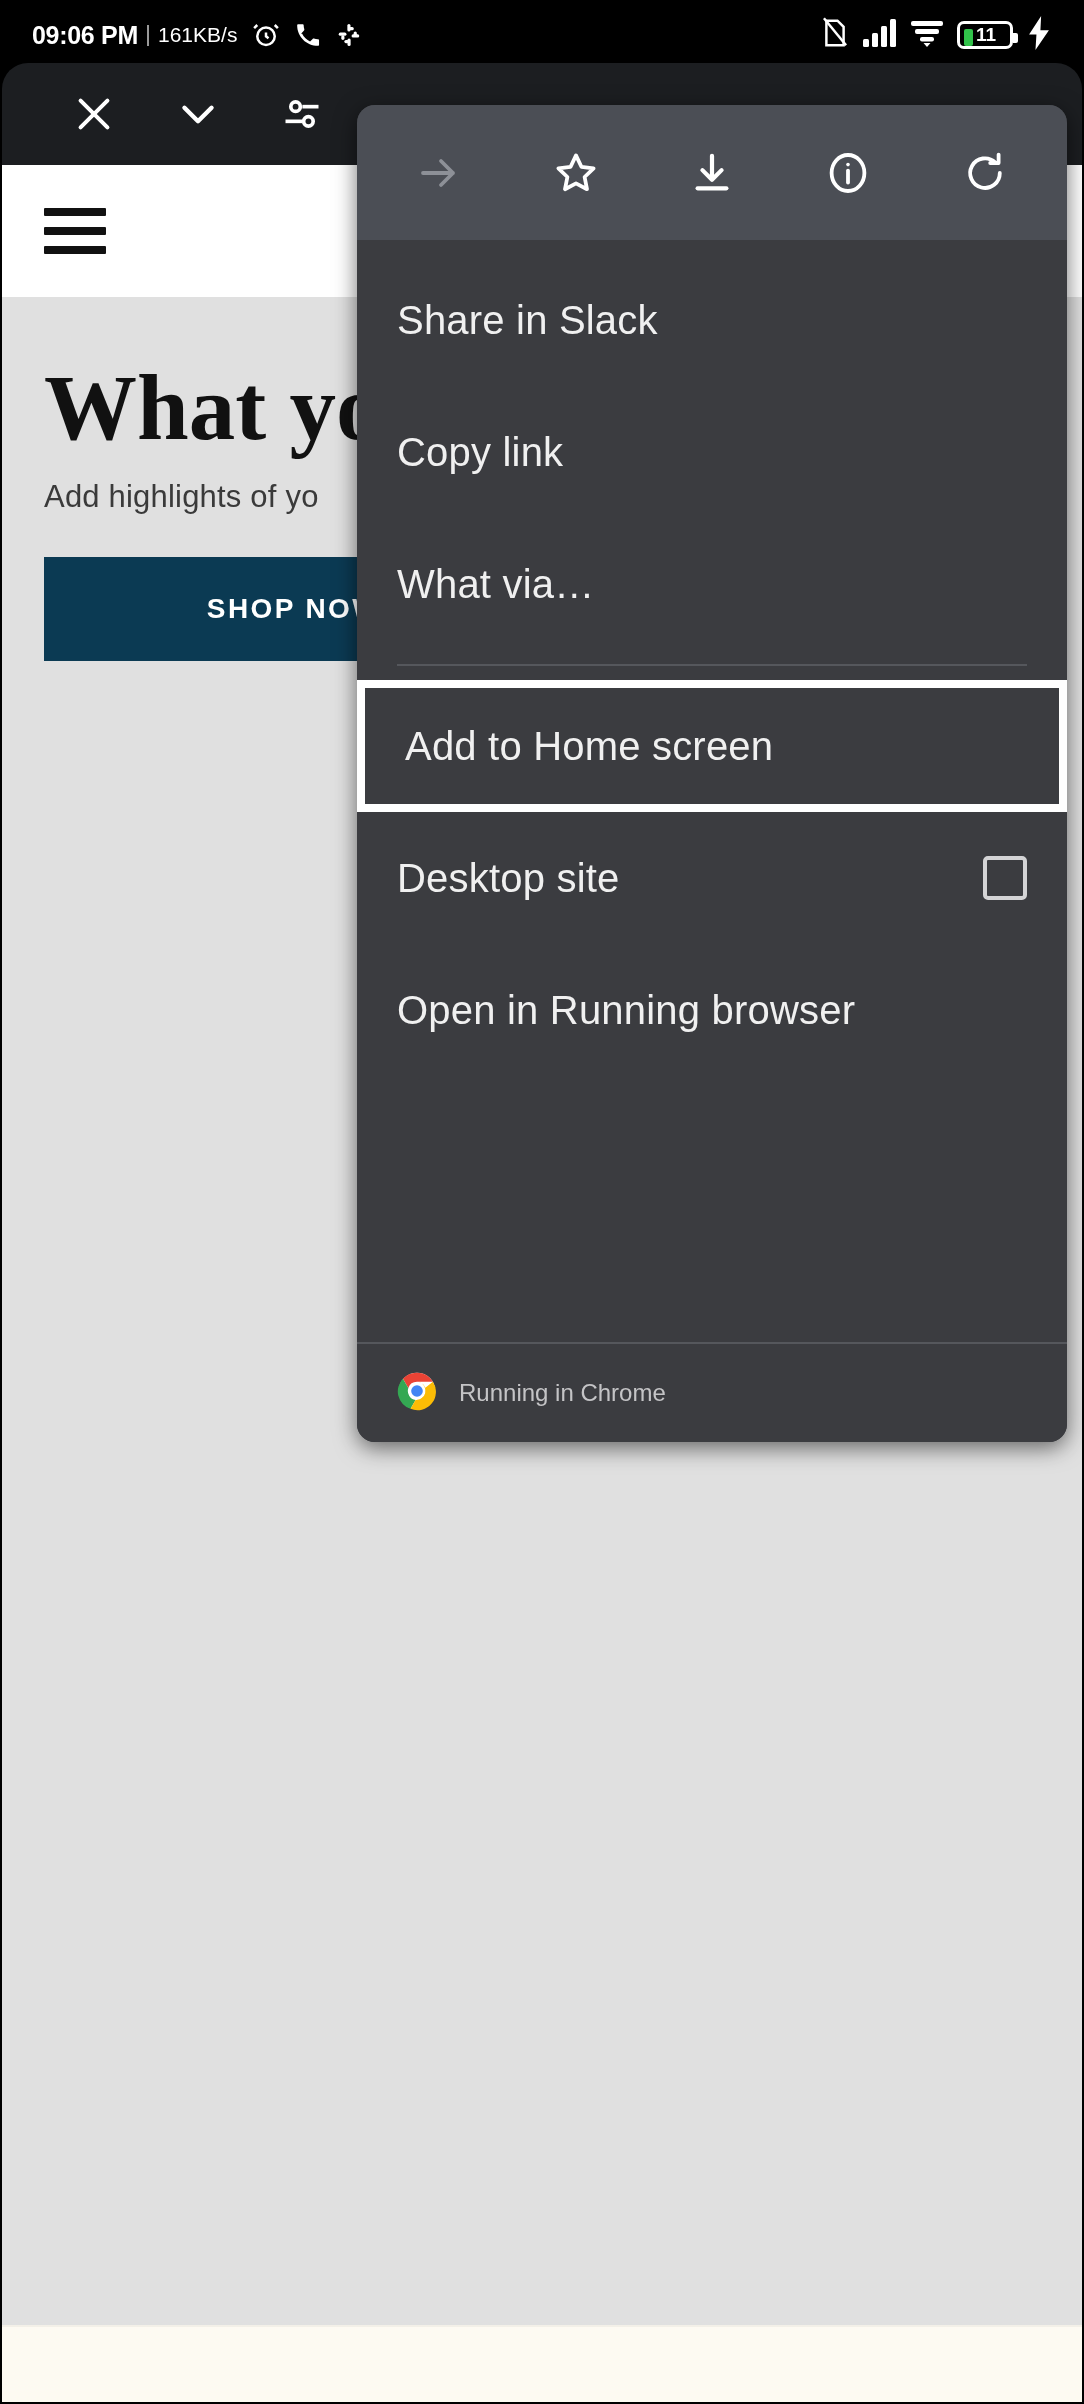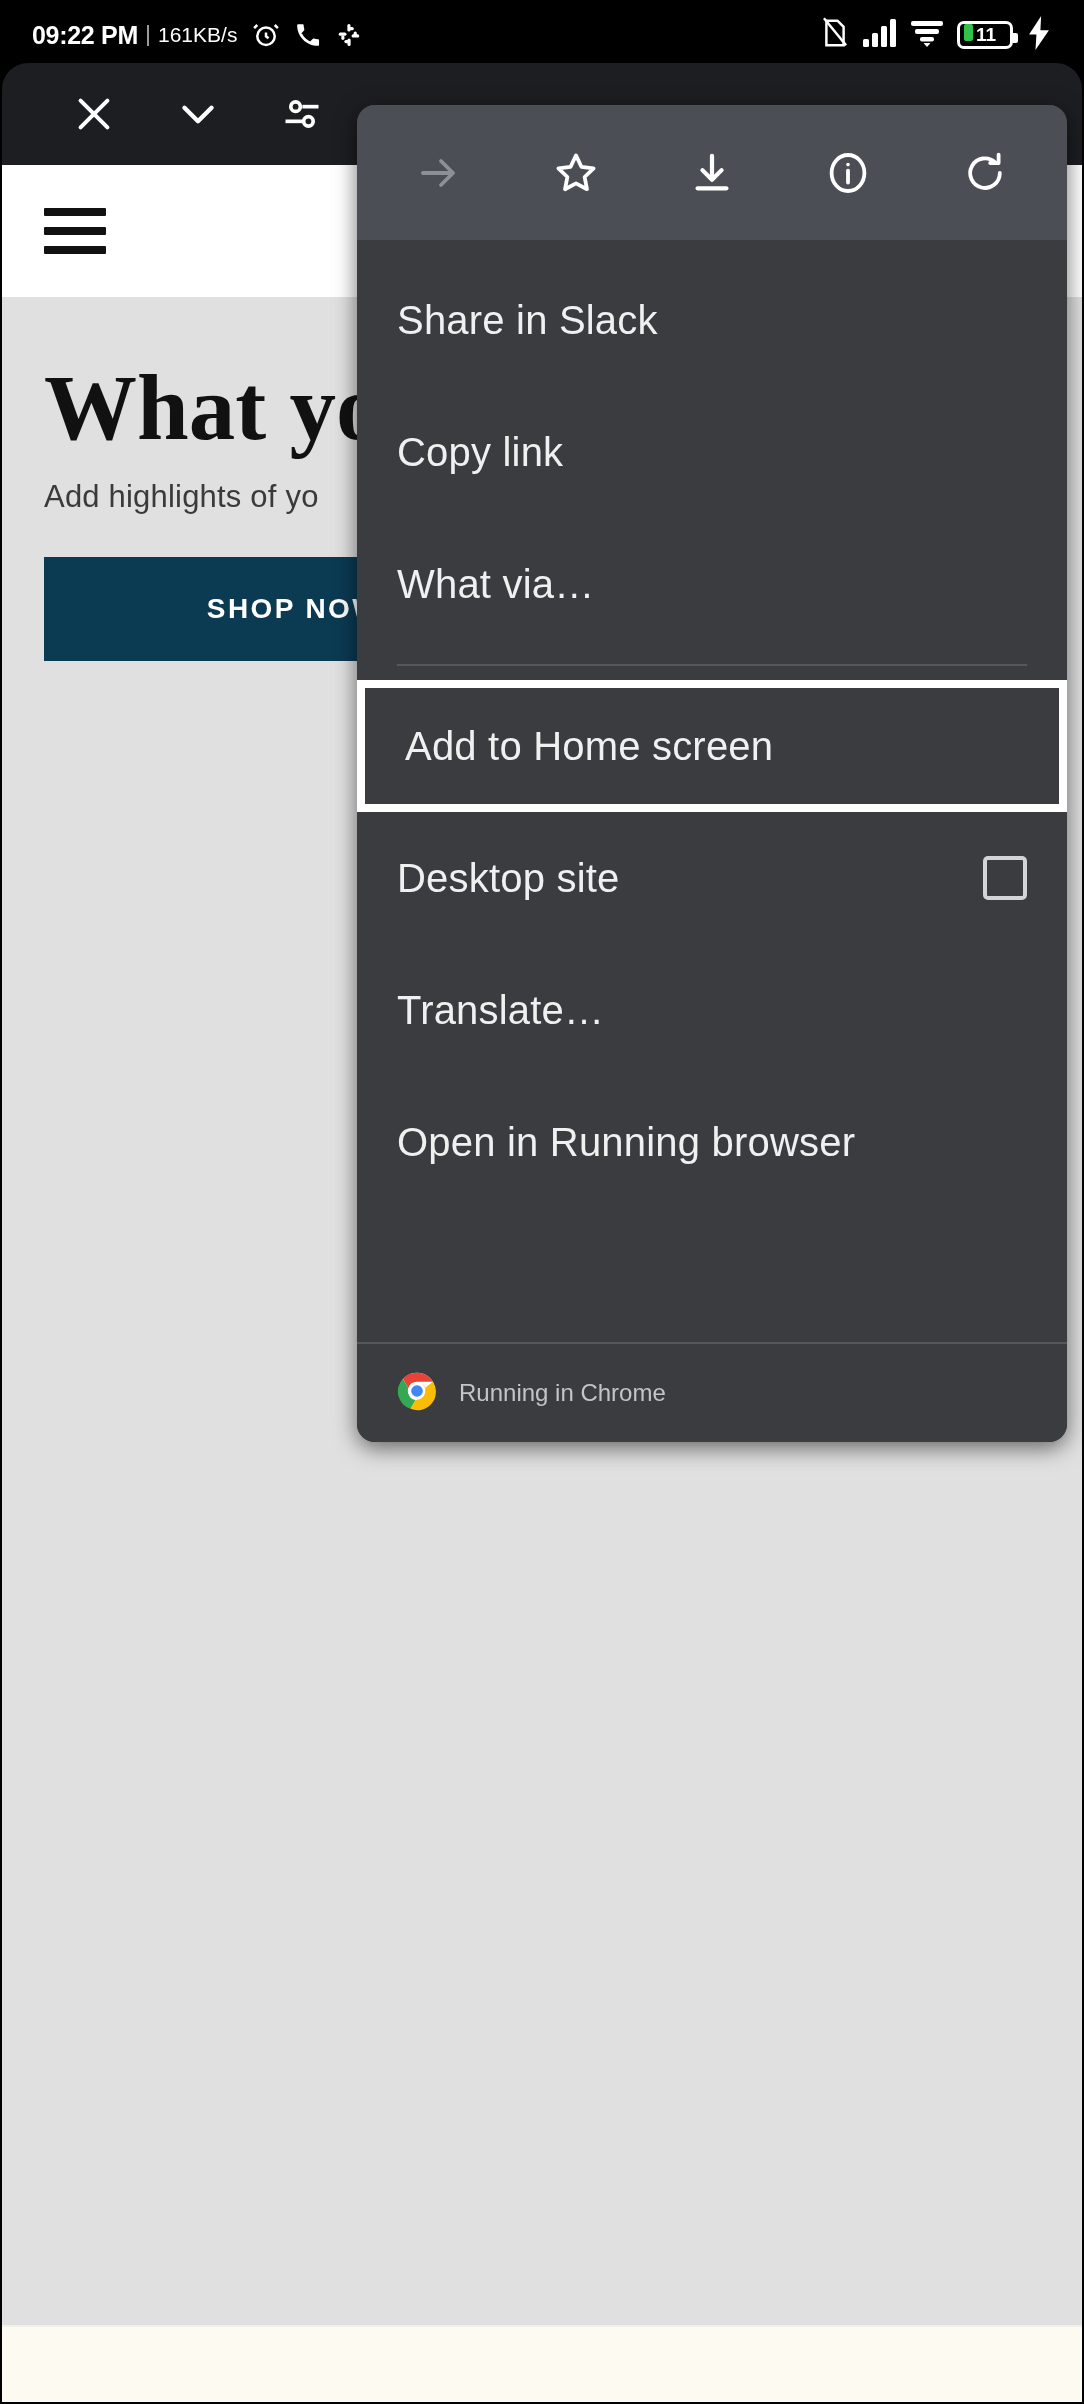--- a/index.html
+++ b/index.html
@@ -18,21 +18,21 @@
     padding:0 32px; color:#fff;
   }
   .sb-left { display:flex; align-items:center; gap:0; }
   .sb-time { font-size:25px; font-weight:bold; letter-spacing:-0.3px; }
   .sb-divider { width:2px; height:21px; background:#9a9a9a; margin:0 9px; }
   .sb-net { font-size:21px; font-weight:normal; }
   .sb-ic { margin-left:14px; display:flex; align-items:center; }
   .sb-right { margin-left:auto; display:flex; align-items:center; gap:13px; }
   .batt {
     position:relative; width:56px; height:28px;
-    border:3px solid #fff; border-radius:7px; display:flex; align-items:flex-start;
+    border:3px solid #fff; border-radius:7px; display:flex; align-items:flex-end;
     padding-left:4px;
   }
   .batt:after{ content:""; position:absolute; right:-8px; top:9px; width:5px;height:10px;
     background:#fff; border-radius:0 2px 2px 0;}
   .batt-fill{ width:9px; height:17px; background:#31c24a; border-radius:2px;}
   .batt-txt{ font-size:19px; font-weight:bold; margin-left:3px; color:#fff; }
 
   
   .browserbar {
     position:absolute; top:63px; left:2px; width:1080px; height:102px;
@@ -92,21 +92,21 @@
   }
   .mf-label { font-size:24px; color:#c4c4c6; }
 </style>
 </head>
 <body>
 
 <div id="screen">
 
   <div class="statusbar">
     <div class="sb-left">
-      <span class="sb-time">09:22 PM</span>
+      <span class="sb-time">09:06 PM</span>
       <span class="sb-divider"></span>
       <span class="sb-net">161KB/s</span>
       <span class="sb-ic">
         <svg width="30" height="30" viewBox="0 0 24 24" fill="none" stroke="#fff" stroke-width="2">
           <circle cx="12" cy="13" r="7"></circle>
             <path d="M12 10v3l2 1.5"></path>
           <path d="M5 4 2.5 6.5M19 4l2.5 2.5"></path>
         </svg>
       </span>
       <span class="sb-ic">
@@ -253,23 +253,20 @@
 
       <div class="mi highlight">
         <span class="mi-label">Add to Home screen</span>
       </div>
 
       <div class="mi">
         <span class="mi-label">Desktop site</span>
         <span class="checkbox"></span>
       </div>
 
-      <div class="mi">
-        <span class="mi-label">Translate…</span>
-      </div>
 
       <div class="mi">
         <span class="mi-label">Open in Running browser</span>
       </div>
     </div>
 
     <div class="menu-footer">
       <span>
         <svg width="40" height="40" viewBox="0 0 48 48">
           <circle cx="24" cy="24" r="22" fill="#fff"></circle>

